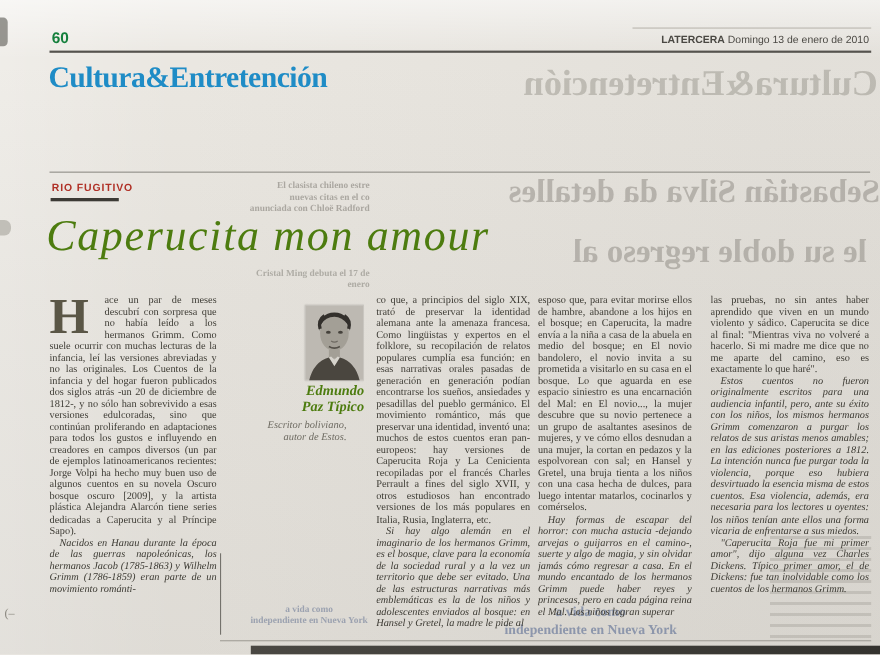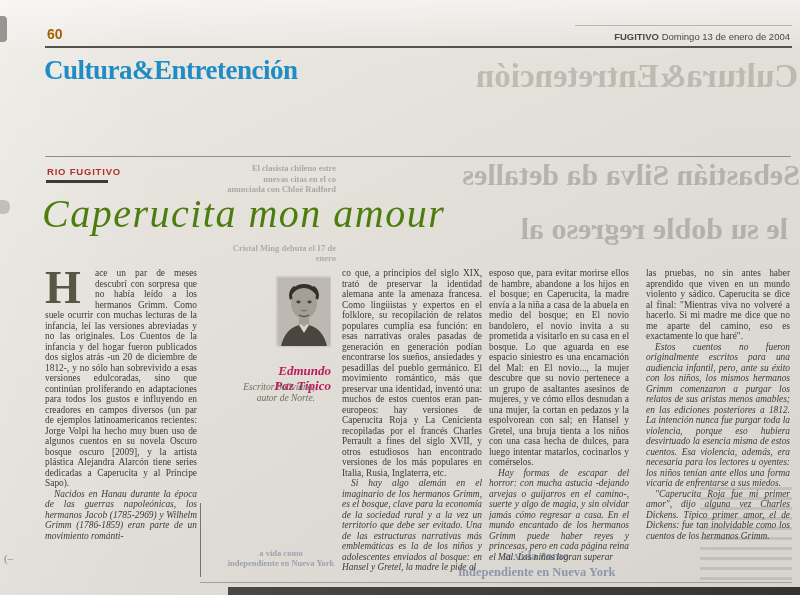--- a/index.html
+++ b/index.html
@@ -9,21 +9,21 @@
     font-family:"Liberation Serif", serif;
   }
   .shading{
     position:absolute;inset:0;pointer-events:none;
     background:
       linear-gradient(180deg, rgba(255,255,255,.55) 0%, rgba(255,255,255,0) 9%, rgba(120,116,108,.05) 45%, rgba(120,116,108,.10) 100%),
       linear-gradient(90deg, rgba(255,255,255,.25) 0%, rgba(255,255,255,0) 20%, rgba(110,106,98,.06) 90%);
   }
   .abs{position:absolute;}
   
-  .page-number{left:47px;top:26px;font:bold 14px "Liberation Sans",sans-serif;color:#a16207;}
+  .page-number{left:47px;top:26px;font:bold 14px "Liberation Sans",sans-serif;color:#15803d;}
   .dateline{right:10px;top:31px;font:9.5px "Liberation Sans",sans-serif;color:#4a4843;}
   .dateline b{font-weight:bold;}
   .rule-top{left:45px;top:46px;width:747px;height:2px;background:#55534e;}
   .rule-topright{left:575px;top:25px;width:217px;height:1px;background:#b9b6af;}
   .section-title{
     left:44px;top:55px;
     font:bold 27px "Liberation Serif",serif;letter-spacing:-0.5px;
     color:#1f8cc6;
   }
   
@@ -47,21 +47,21 @@
   #col3{left:342px;width:140px;}
   #col4{left:489px;width:140px;}
   #col5{left:646px;width:144px;}
   .dropcap{
     float:left;width:46px;height:40px;margin:1px 4px 0 0;
     font:bold 46px/38px "Liberation Serif",serif;color:#5a5646;
   }
   
   .portrait{position:absolute;right:0;top:9px;width:54px;height:69px;background:#cfccc6;box-shadow:0 0 2px rgba(0,0,0,.25);}
   .author-name{position:absolute;right:0;top:80px;width:126px;text-align:right;
-    font:bold italic 13px/14.5px "Liberation Serif",serif;color:#be185d;margin-top:16px;}
+    font:bold italic 13px/14.5px "Liberation Serif",serif;color:#4d7c0f;}
   .author-bio{position:absolute;right:16px;top:114px;width:126px;text-align:right;
     font:italic 9.5px/11px "Liberation Serif",serif;color:#6e6b62;}
   .pull-quote{position:absolute;right:0;top:211px;width:128px;text-align:right;
     font:bold 13.5px/15px "Liberation Serif",serif;color:#1a5aa5;}
   
   .rule-bottom{left:200px;top:582px;width:592px;height:1px;background:#a19e97;}
   .vline{left:200px;top:503px;width:1px;height:74px;background:#74726c;}
   .dark-strip{left:228px;top:587px;width:572px;height:8px;
     background:linear-gradient(90deg,#4a4843,#34332f);}
   
@@ -88,22 +88,22 @@
   .edge-mark{left:0;top:200px;width:10px;height:14px;background:#b7b4ad;border-radius:0 6px 6px 0;opacity:.8;}
   .paren-mark{left:4px;top:552px;font:11px "Liberation Serif",serif;color:#8a877f;}
 </style>
 </head>
 <body>
 
 <div class="shading"></div>
 
 <div class="abs page-number">60</div>
 <div class="abs dateline">
-  <b>FUGITIVO</b>
-  <span>Domingo 13 de enero de 2004</span>
+  <b>LATERCERA</b>
+  <span>Domingo 13 de enero de 2010</span>
 </div>
 <div class="abs rule-topright"></div>
 <div class="abs rule-top"></div>
 <div class="abs section-title">Cultura&amp;Entretención</div>
 
 <div class="ghost ghost-section mirrored">Cultura&amp;Entretención</div>
 <div class="ghost ghost-h1 mirrored">Sebastián Silva da detalles</div>
 <div class="ghost ghost-h2 mirrored">le su doble regreso al</div>
 <div class="ghost ghost-teaser">
   <div>El clasista chileno estre</div>
@@ -121,21 +121,21 @@
 </div>
 <div class="abs smudge"></div>
 
 <div class="abs rule-article"></div>
 <div class="abs kicker">RIO FUGITIVO</div>
 <div class="abs kicker-bar"></div>
 <div class="abs headline">Caperucita mon amour</div>
 
 <div id="col1" class="col">
     <p><span class="dropcap">H</span>ace un par de meses descubrí con sorpresa que no había leído a los hermanos Grimm. Como suele ocurrir con muchas lecturas de la infancia, leí las versiones abreviadas y no las originales. Los Cuentos de la infancia y del hogar fueron publicados dos siglos atrás -un 20 de diciembre de 1812-, y no sólo han sobrevivido a esas versiones edulcoradas, sino que continúan proliferando en adaptaciones para todos los gustos e influyendo en creadores en campos diversos (un par de ejemplos latinoamericanos recientes: Jorge Volpi ha hecho muy buen uso de algunos cuentos en su novela Oscuro bosque oscuro [2009], y la artista plástica Alejandra Alarcón tiene series dedicadas a Caperucita y al Príncipe Sapo).</p>
-    <p class="indent">Nacidos en Hanau durante la época de las guerras napoleónicas, los hermanos Jacob (1785-2969) y Wilhelm Grimm (1786-1859) eran parte de un movimiento románti-</p>
+    <p class="indent">Nacidos en Hanau durante la época de las guerras napoleónicas, los hermanos Jacob (1785-1863) y Wilhelm Grimm (1786-1859) eran parte de un movimiento románti-</p>
   </div>
 
 <div id="col2" class="col">
   <svg class="portrait" viewBox="0 0 54 69" xmlns="http://www.w3.org/2000/svg">
     <rect width="54" height="69" fill="#c9c6c0"></rect>
     <rect x="1" y="1" width="52" height="67" fill="#bdb9b2"></rect>
     <ellipse cx="27" cy="26" rx="13" ry="16" fill="#a39f96"></ellipse>
     <path d="M13 24 Q13 7 27 7 Q41 7 41 24 L39 18 Q34 11 27 11 Q19 11 15 18 Z" fill="#33302c"></path>
     <path d="M14 22 Q12 14 18 10" stroke="#33302c" stroke-width="3" fill="none"></path>
     <path d="M40 22 Q42 14 36 10" stroke="#33302c" stroke-width="3" fill="none"></path>
@@ -146,21 +146,21 @@
     <rect x="22" y="41" width="10" height="8" fill="#a39f96"></rect>
     <path d="M4 69 Q8 52 22 48 L27 52 L32 48 Q46 52 50 69 Z" fill="#4a463f"></path>
     <path d="M22 48 L27 56 L32 48 L30 47 L27 50 L24 47 Z" fill="#d6d3cc"></path>
   </svg>
   <div class="author-name">
     <div>Edmundo</div>
     <div>Paz Típico</div>
   </div>
   <div class="author-bio">
     <div>Escritor boliviano,</div>
-    <div>autor de Norte.</div>
+    <div>autor de Estos.</div>
   </div>
 </div>
 
 <div id="col3" class="col">
     <p>co que, a principios del siglo XIX, trató de preservar la identidad alemana ante la amenaza francesa. Como lingüistas y expertos en el folklore, su recopilación de relatos populares cumplía esa función: en esas narrativas orales pasadas de generación en generación podían encontrarse los sueños, ansiedades y pesadillas del pueblo germánico. El movimiento romántico, más que preservar una identidad, inventó una: muchos de estos cuentos eran pan-europeos: hay versiones de Caperucita Roja y La Cenicienta recopiladas por el francés Charles Perrault a fines del siglo XVII, y otros estudiosos han encontrado versiones de los más populares en Italia, Rusia, Inglaterra, etc.</p>
     <p class="indent">Si hay algo alemán en el imaginario de los hermanos Grimm, es el bosque, clave para la economía de la sociedad rural y a la vez un territorio que debe ser evitado. Una de las estructuras narrativas más emblemáticas es la de los niños y adolescentes enviados al bosque: en Hansel y Gretel, la madre le pide al</p>
   </div>
 <div id="col4" class="col">
     <p>esposo que, para evitar morirse ellos de hambre, abandone a los hijos en el bosque; en Caperucita, la madre envía a la niña a casa de la abuela en medio del bosque; en El novio bandolero, el novio invita a su prometida a visitarlo en su casa en el bosque. Lo que aguarda en ese espacio siniestro es una encarnación del Mal: en El novio..., la mujer descubre que su novio pertenece a un grupo de asaltantes asesinos de mujeres, y ve cómo ellos desnudan a una mujer, la cortan en pedazos y la espolvorean con sal; en Hansel y Gretel, una bruja tienta a los niños con una casa hecha de dulces, para luego intentar matarlos, cocinarlos y comérselos.</p>
     <p class="indent">Hay formas de escapar del horror: con mucha astucia -dejando arvejas o guijarros en el camino-, suerte y algo de magia, y sin olvidar jamás cómo regresar a casa. En el mundo encantado de los hermanos Grimm puede haber reyes y princesas, pero en cada página reina el Mal. Los niños logran superar</p>

